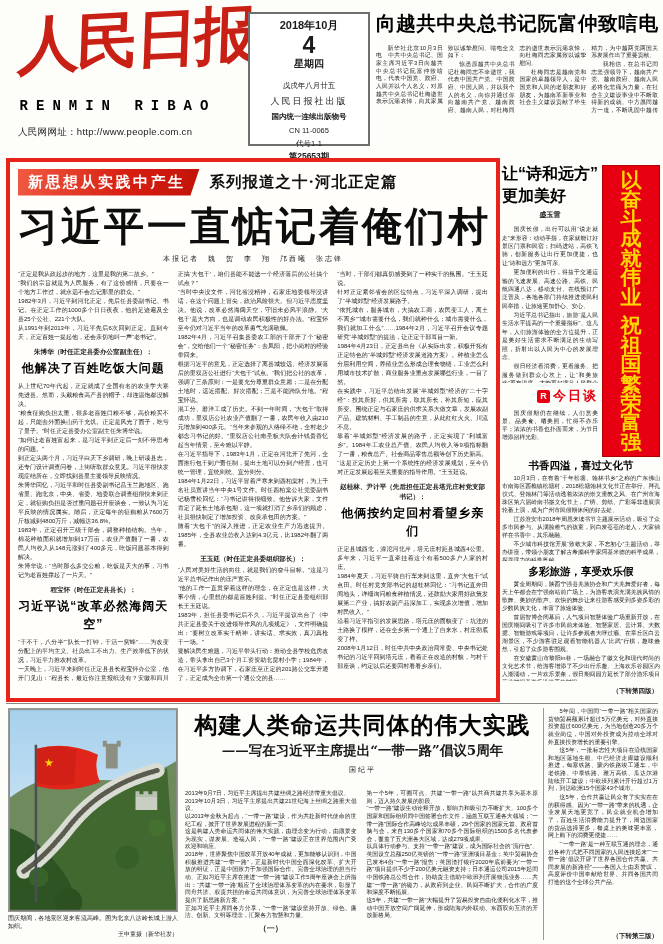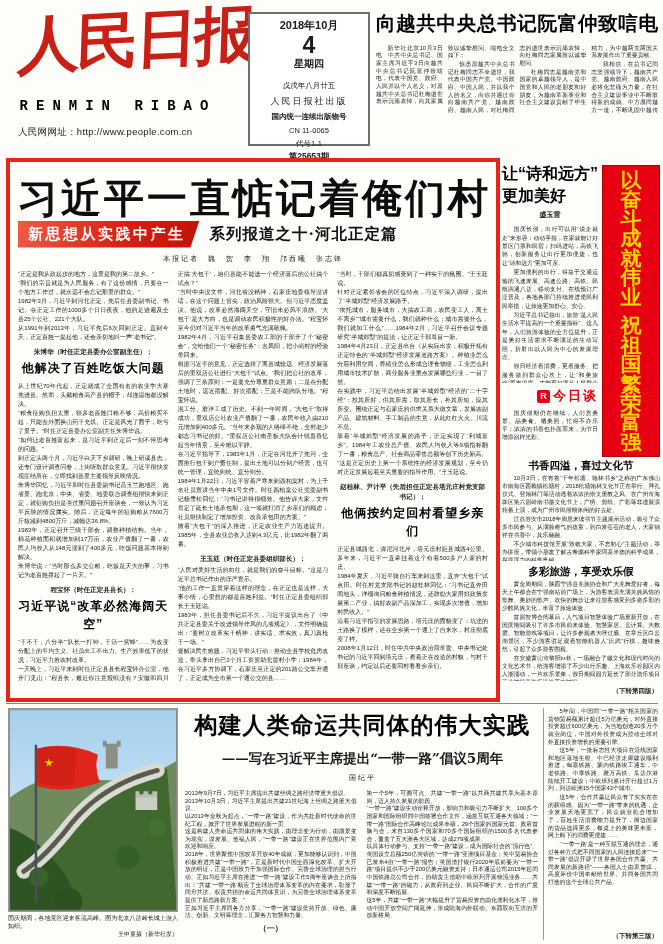--- a/index.html
+++ b/index.html
@@ -118,21 +118,21 @@
   }
   .vchar:nth-child(8) { margin-top:9px; }
   
   #rule-bottom { position:absolute; left:6px; top:703px; width:652px; height:0; border-top:1px solid #8a8a85; }
   #photo-wrap { position:absolute; left:8px; top:708px; width:170px; }
   #photo { width:170px; height:204px; display:block; border:1px solid #999; background:#cfe4f2; }
   #photo-caption { margin-top:2px; font-size:6px; line-height:1.35; text-align:justify; }
   #photo-credit { display:block; text-align:right; }
   #bottom-head { position:absolute; left:185px; top:710px; width:355px; text-align:center; }
   .bottom-hl { font-size:23px; font-weight:900; letter-spacing:1px; color:#050505; white-space:nowrap; }
-  .bottom-sub { margin-top:9px; font-size:13.5px; font-weight:700; font-family:"DejaVu Serif", serif; }
+  .bottom-sub { margin-top:1px; font-size:13.5px; font-weight:700; font-family:"DejaVu Serif", serif; }
   .bottom-author { margin-top:5px; font-size:7px; letter-spacing:2px; }
   #bottom-main-body {
     position:absolute; left:185px; top:790px; width:353px; height:150px; overflow:hidden;
     column-count:2; column-gap:10px; column-fill:auto;
     font-size:5.8px; line-height:1.32; text-align:justify;
   }
   #bottom-vrule { position:absolute; left:543px; top:708px; height:232px; width:0; border-left:1px solid #9a9a95; }
   #bottom-side { position:absolute; left:548px; top:708px; width:110px; height:224px; overflow:hidden;
     font-size:5.8px; line-height:1.32; text-align:justify; }
   #bottom-turn { position:absolute; left:548px; top:932px; width:110px; text-align:right; font-size:6.5px; font-weight:700; }
@@ -165,25 +165,25 @@
     <div class="lead-hl">向越共中央总书记阮富仲致唁电</div>
     <div id="lead-body">
         <div class="para">新华社北京10月3日电　中共中央总书记、国家主席习近平3日向越共中央总书记阮富仲致唁电，代表中国党、政府、人民并以个人名义，对原越共中央总书记杜梅逝世表示沉痛哀悼，向其家属致以诚挚慰问。唁电全文如下：</div>
         <div class="para">惊悉原越共中央总书记杜梅同志不幸逝世，我代表中国共产党、中国政府、中国人民，并以我个人的名义，向你并通过你向越南共产党、越南政府、越南人民，对杜梅同志的逝世表示沉痛哀悼，向杜梅同志家属致以诚挚慰问。</div>
         <div class="para">杜梅同志是越南党和国家的卓越领导人，是中国党和人民的老朋友和好朋友，为越南革新事业和社会主义建设贡献了毕生精力，为中越两党两国关系发展作出了重要贡献。</div>
         <div class="para">我相信，在总书记同志坚强领导下，越南共产党、越南政府、越南人民必将化悲痛为力量，在社会主义建设事业中不断取得新的成就。中方愿同越方一道，不断巩固中越传统友谊，深化互利合作，推动中越全面战略合作伙伴关系持续健康稳定发展。</div>
       </div>
   </div>
 
   <div id="feature">
-    <div id="feature-hl">习近平一直惦记着俺们村</div>
     <div id="feature-topline">
       <span class="ribbon">新思想从实践中产生</span>
       <span class="series">系列报道之十·河北正定篇</span>
     </div>
+    <div id="feature-hl">习近平一直惦记着俺们村</div>
     <div id="feature-byline">本报记者　魏　贺　李　翔　邝西曦　张志锋</div>
     <div id="feature-body">
         <div class="p">“正定是我从政起步的地方，这里是我的第二故乡。”</div>
         <div class="p">“我们的宗旨就是为人民服务，有了这份感情，只要在一个地方工作过，就永远不会忘记那里的群众。”</div>
         <div class="p">1982年3月，习近平到河北正定，先后任县委副书记、书记。在正定工作的1000多个日日夜夜，他的足迹遍及全县25个公社、221个大队。</div>
         <div class="p">从1991年到2013年，习近平先后6次回到正定。直到今天，正定百姓一提起他，还会亲切地叫一声“老书记”。</div>
         <div class="attr">朱博华（时任正定县委办公室副主任）：</div>
         <div class="h">他解决了百姓吃饭大问题</div>
         <div class="p">从上世纪70年代起，正定就成了全国有名的农业学大寨先进县。然而，头戴粮食高产县的帽子，却连温饱都没解决。</div>
         <div class="p">“粮食征购负担太重，很多老百姓口粮不够，高价粮买不起，只能去外面换山药干充饥。正定是风光了面子，吃亏了里子。”时任正定县委办公室副主任朱博华说。</div>

